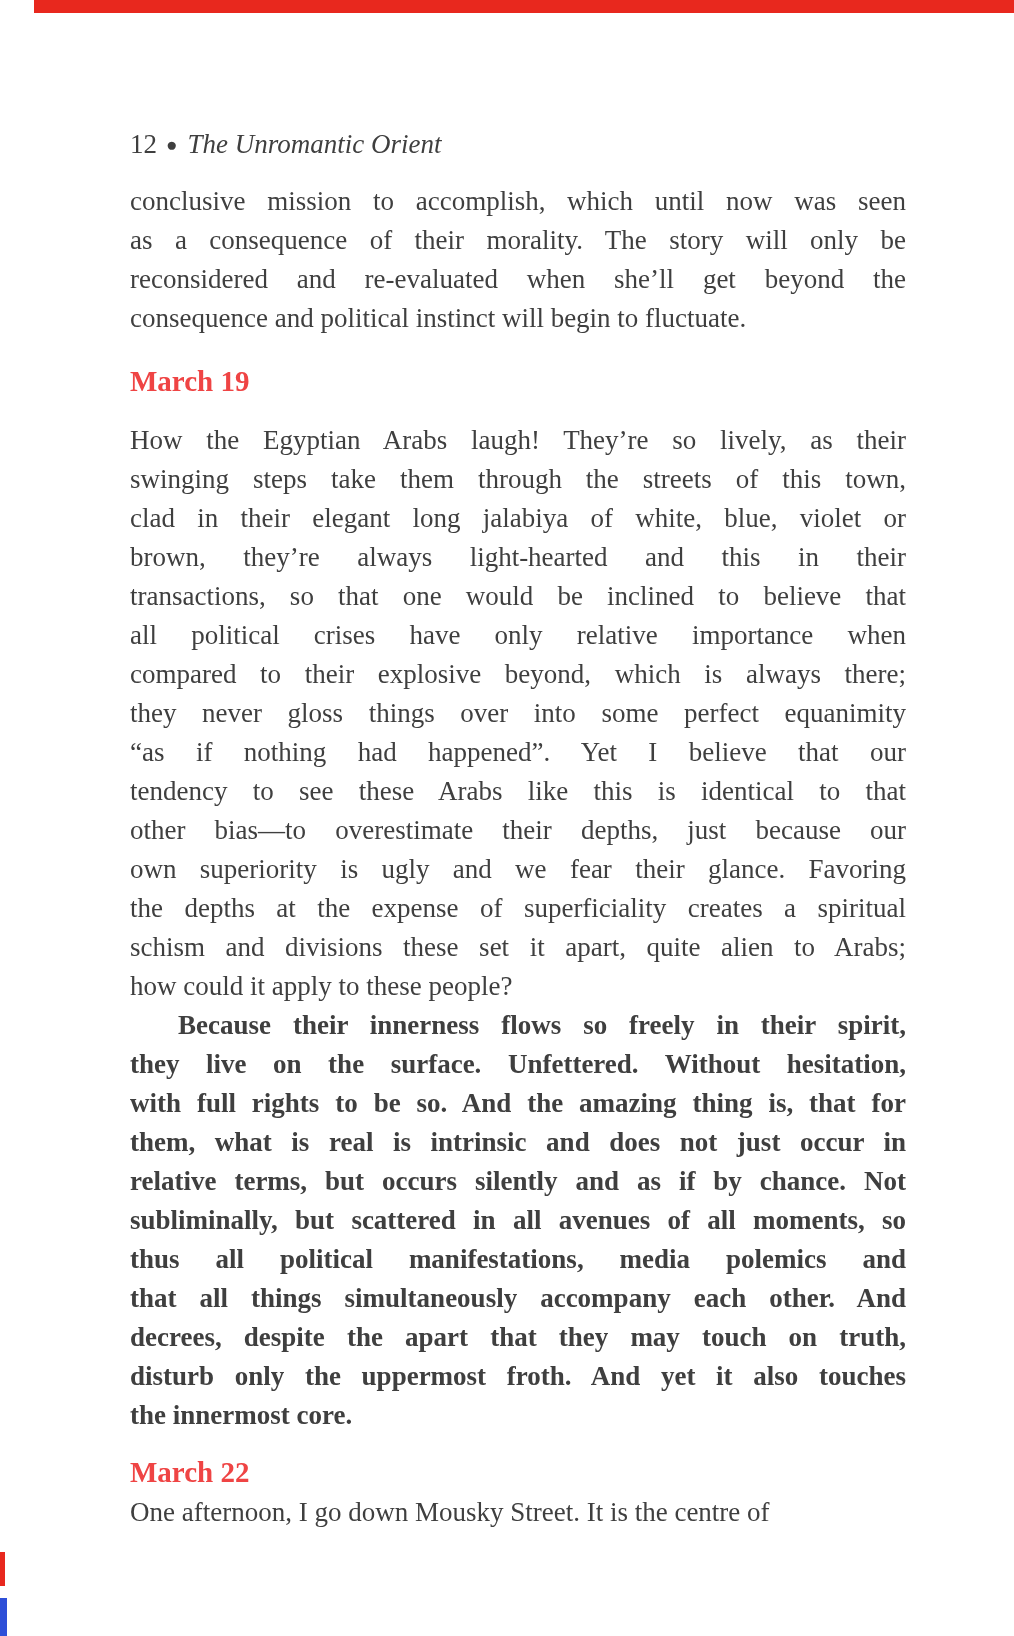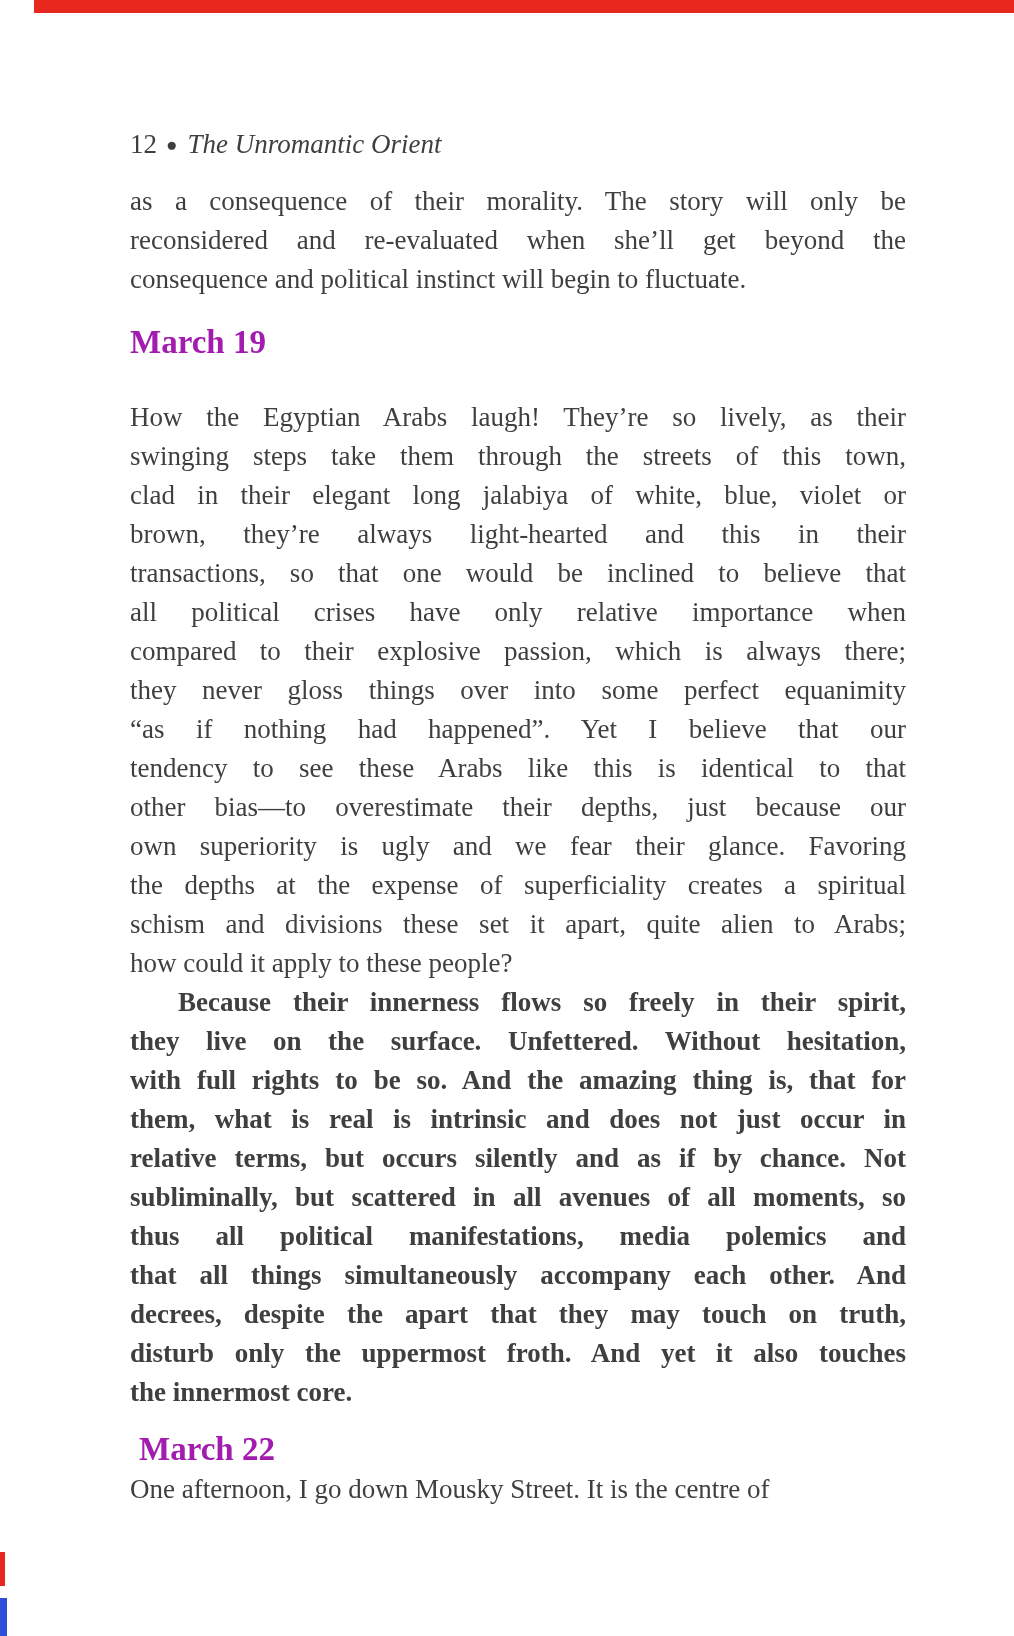--- a/index.html
+++ b/index.html
@@ -61,58 +61,59 @@
     text-align-last: justify;
   }
   .paragraph .line.last {
     text-align-last: left;
   }
   .paragraph.indented .line.first {
     text-indent: 48px;
   }
   .para-1 { margin-top: 28px; }
   .heading-1 { margin-top: 28px; }
-  .para-2 { margin-top: 41px; }
+  .para-2 { margin-top: 25px; }
   .para-3 { margin-top: 0; font-weight: bold; }
-  .heading-2 { margin-top: 22px; margin-left: 9px; }
+  .heading-2 { margin-top: 22px; }
   .para-4 { margin-top: 6px; }
   .section-heading {
-    font-size: 33px;
+    font-size: 29px;
     font-weight: bold;
     height: 30px;
     line-height: 30px;
-    color: #a21caf;
+    color: #ef4444;
   }
 </style>
 </head>
 <body>
 
 <div class="top-bar" style="background: rgb(232, 40, 30);"></div>
 <div class="left-mark-red" style="background: rgb(232, 40, 30);"></div>
 <div class="left-mark-blue" style="background: rgb(46, 79, 216);"></div>
 
 <div class="page-body" style="color: rgb(63, 63, 63);">
   <div class="running-header">
     <span class="page-number">12</span><span class="bullet">●</span><span class="book-title">The Unromantic Orient</span>
   </div>
   <div id="blocks">
       <div class="paragraph para-1">
+        <div class="line first">conclusive mission to accomplish, which until now was seen</div>
         <div class="line">as a consequence of their morality. The story will only be</div>
         <div class="line">reconsidered and re-evaluated when she’ll get beyond the</div>
         <div class="line last">consequence and political instinct will begin to fluctuate.</div>
       </div>
       <div class="section-heading heading-1">March 19</div>
       <div class="paragraph para-2">
         <div class="line first">How the Egyptian Arabs laugh! They’re so lively, as their</div>
         <div class="line">swinging steps take them through the streets of this town,</div>
         <div class="line">clad in their elegant long jalabiya of white, blue, violet or</div>
         <div class="line">brown, they’re always light-hearted and this in their</div>
         <div class="line">transactions, so that one would be inclined to believe that</div>
         <div class="line">all political crises have only relative importance when</div>
-        <div class="line">compared to their explosive passion, which is always there;</div>
+        <div class="line">compared to their explosive beyond, which is always there;</div>
         <div class="line">they never gloss things over into some perfect equanimity</div>
         <div class="line">“as if nothing had happened”. Yet I believe that our</div>
         <div class="line">tendency to see these Arabs like this is identical to that</div>
         <div class="line">other bias—to overestimate their depths, just because our</div>
         <div class="line">own superiority is ugly and we fear their glance. Favoring</div>
         <div class="line">the depths at the expense of superficiality creates a spiritual</div>
         <div class="line">schism and divisions these set it apart, quite alien to Arabs;</div>
         <div class="line last">how could it apply to these people?</div>
       </div>
       <div class="paragraph para-3 indented">

